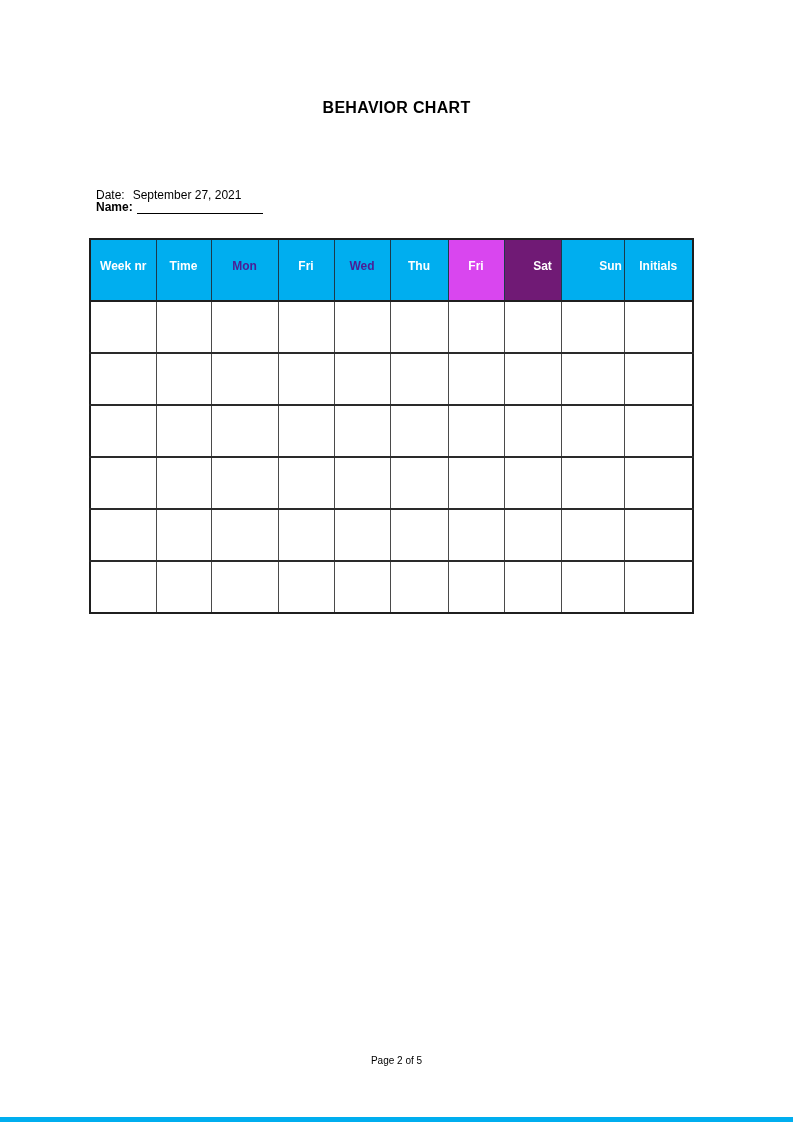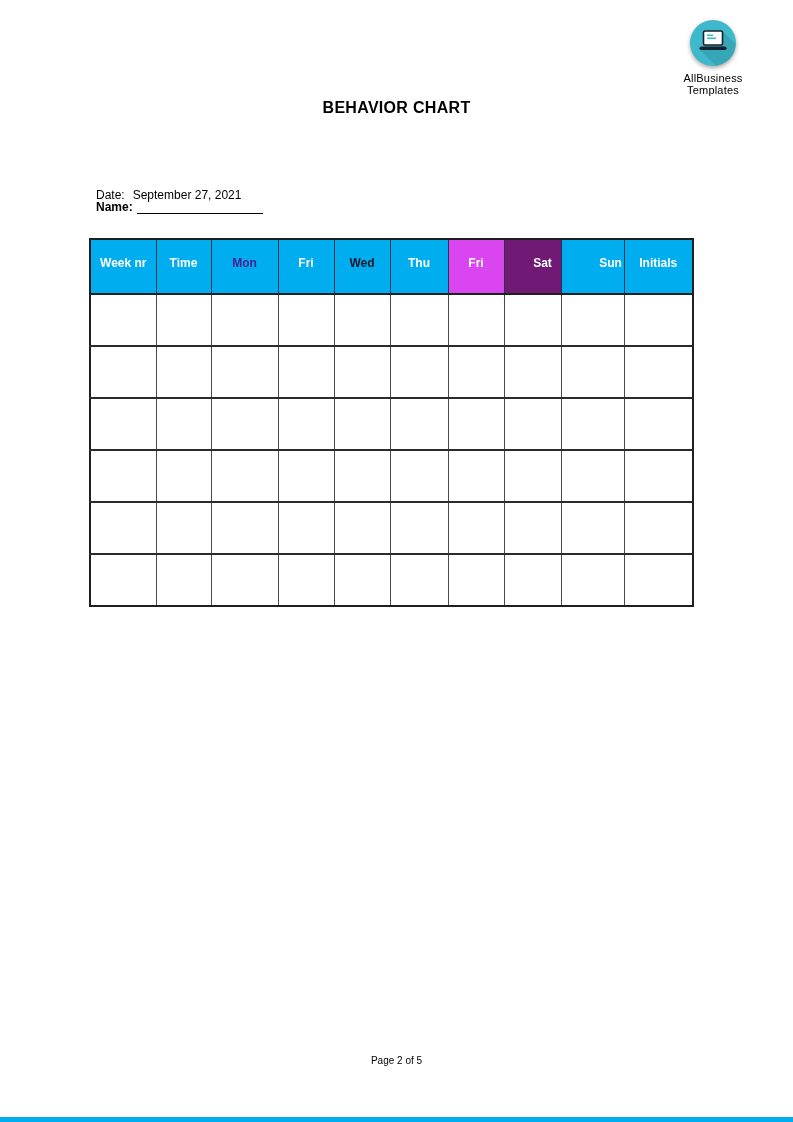--- a/index.html
+++ b/index.html
@@ -79,21 +79,21 @@
     top: 238px;
     left: 89px;
   }
   table.chart {
     border-collapse: collapse;
     table-layout: fixed;
     width: 604px;
     border: 2px solid #1f1f1f;
   }
   table.chart th {
-    height: 55px;
+    height: 62px;
     color: #fff;
     font-size: 12px;
     font-weight: bold;
     text-align: center;
     vertical-align: middle;
     padding-bottom: 8px;
     border-left: 1px solid #1c3a4a;
     border-bottom: 2px solid #1f1f1f;
   }
   table.chart th:first-child { border-left: none; }
@@ -122,39 +122,20 @@
     left: 0;
     width: 100%;
     height: 5px;
   }
 </style>
 </head>
 <body>
 
 <div class="page">
 
-  <div class="logo">
-    <svg class="logo-badge" viewBox="0 0 46 46">
-      <defs>
-        <clipPath id="circ">
-            <circle cx="23" cy="23" r="23"></circle>
-          </clipPath>
-      </defs>
-      <circle id="logo-circle" cx="23" cy="23" r="23" fill="#3EB9CB"></circle>
-      <g clip-path="url(#circ)">
-        <polygon points="32.5,11 82.5,61 59.5,79.7 9.5,29.7" fill="rgba(0,0,0,0.10)"></polygon>
-      </g>
-      <rect x="13.5" y="11" width="19" height="14" rx="1.5" fill="#ffffff" stroke="#18222e" stroke-width="1.6"></rect>
-      <rect x="17" y="14.5" width="6" height="1.6" fill="#3EB9CB"></rect>
-      <rect x="17" y="17.5" width="9" height="1.6" fill="#3EB9CB"></rect>
-      <rect x="9.5" y="26.5" width="27" height="3.4" rx="1.7" fill="#18222e"></rect>
-    </svg>
-    <div class="logo-text">AllBusiness</div>
-    <div class="logo-text">Templates</div>
-  </div>
 
   <div class="doc-title">BEHAVIOR CHART</div>
 
   <div class="date-line">
     <span class="lbl">Date:</span><span>September 27, 2021</span>
   </div>
 
   <div class="name-line">
     <span>Name:</span><span class="name-blank"></span>
   </div>
@@ -172,21 +153,21 @@
           <col style="width: 57px;">
           <col style="width: 63px;">
           <col style="width: 69px;">
         </colgroup>
       <thead>
           <tr id="chart-head">
             <th style="background: rgb(0, 174, 239); color: rgb(255, 255, 255);">Week nr</th>
             <th style="background: rgb(0, 174, 239); color: rgb(255, 255, 255);">Time</th>
             <th style="background: rgb(0, 174, 239); color: #4c1d95;">Mon</th>
             <th style="background: rgb(0, 174, 239); color: rgb(255, 255, 255);">Fri</th>
-            <th style="background: rgb(0, 174, 239); color: #0f172a; text-align: center;">Wed</th>
+            <th style="background: rgb(0, 174, 239); color: #4c1d95; text-align: center;">Wed</th>
             <th style="background: rgb(0, 174, 239); color: rgb(255, 255, 255);">Thu</th>
             <th style="background: #d946ef; color: rgb(255, 255, 255);">Fri</th>
             <th style="background: #701a75; color: rgb(255, 255, 255); padding-left: 20px;">Sat</th>
             <th style="background: rgb(0, 174, 239); color: rgb(255, 255, 255); padding-left: 36px;">Sun</th>
             <th style="background: rgb(0, 174, 239); color: rgb(255, 255, 255);">Initials</th>
           </tr>
         </thead>
       <tbody id="chart-body">
           <tr>
             <td></td>

